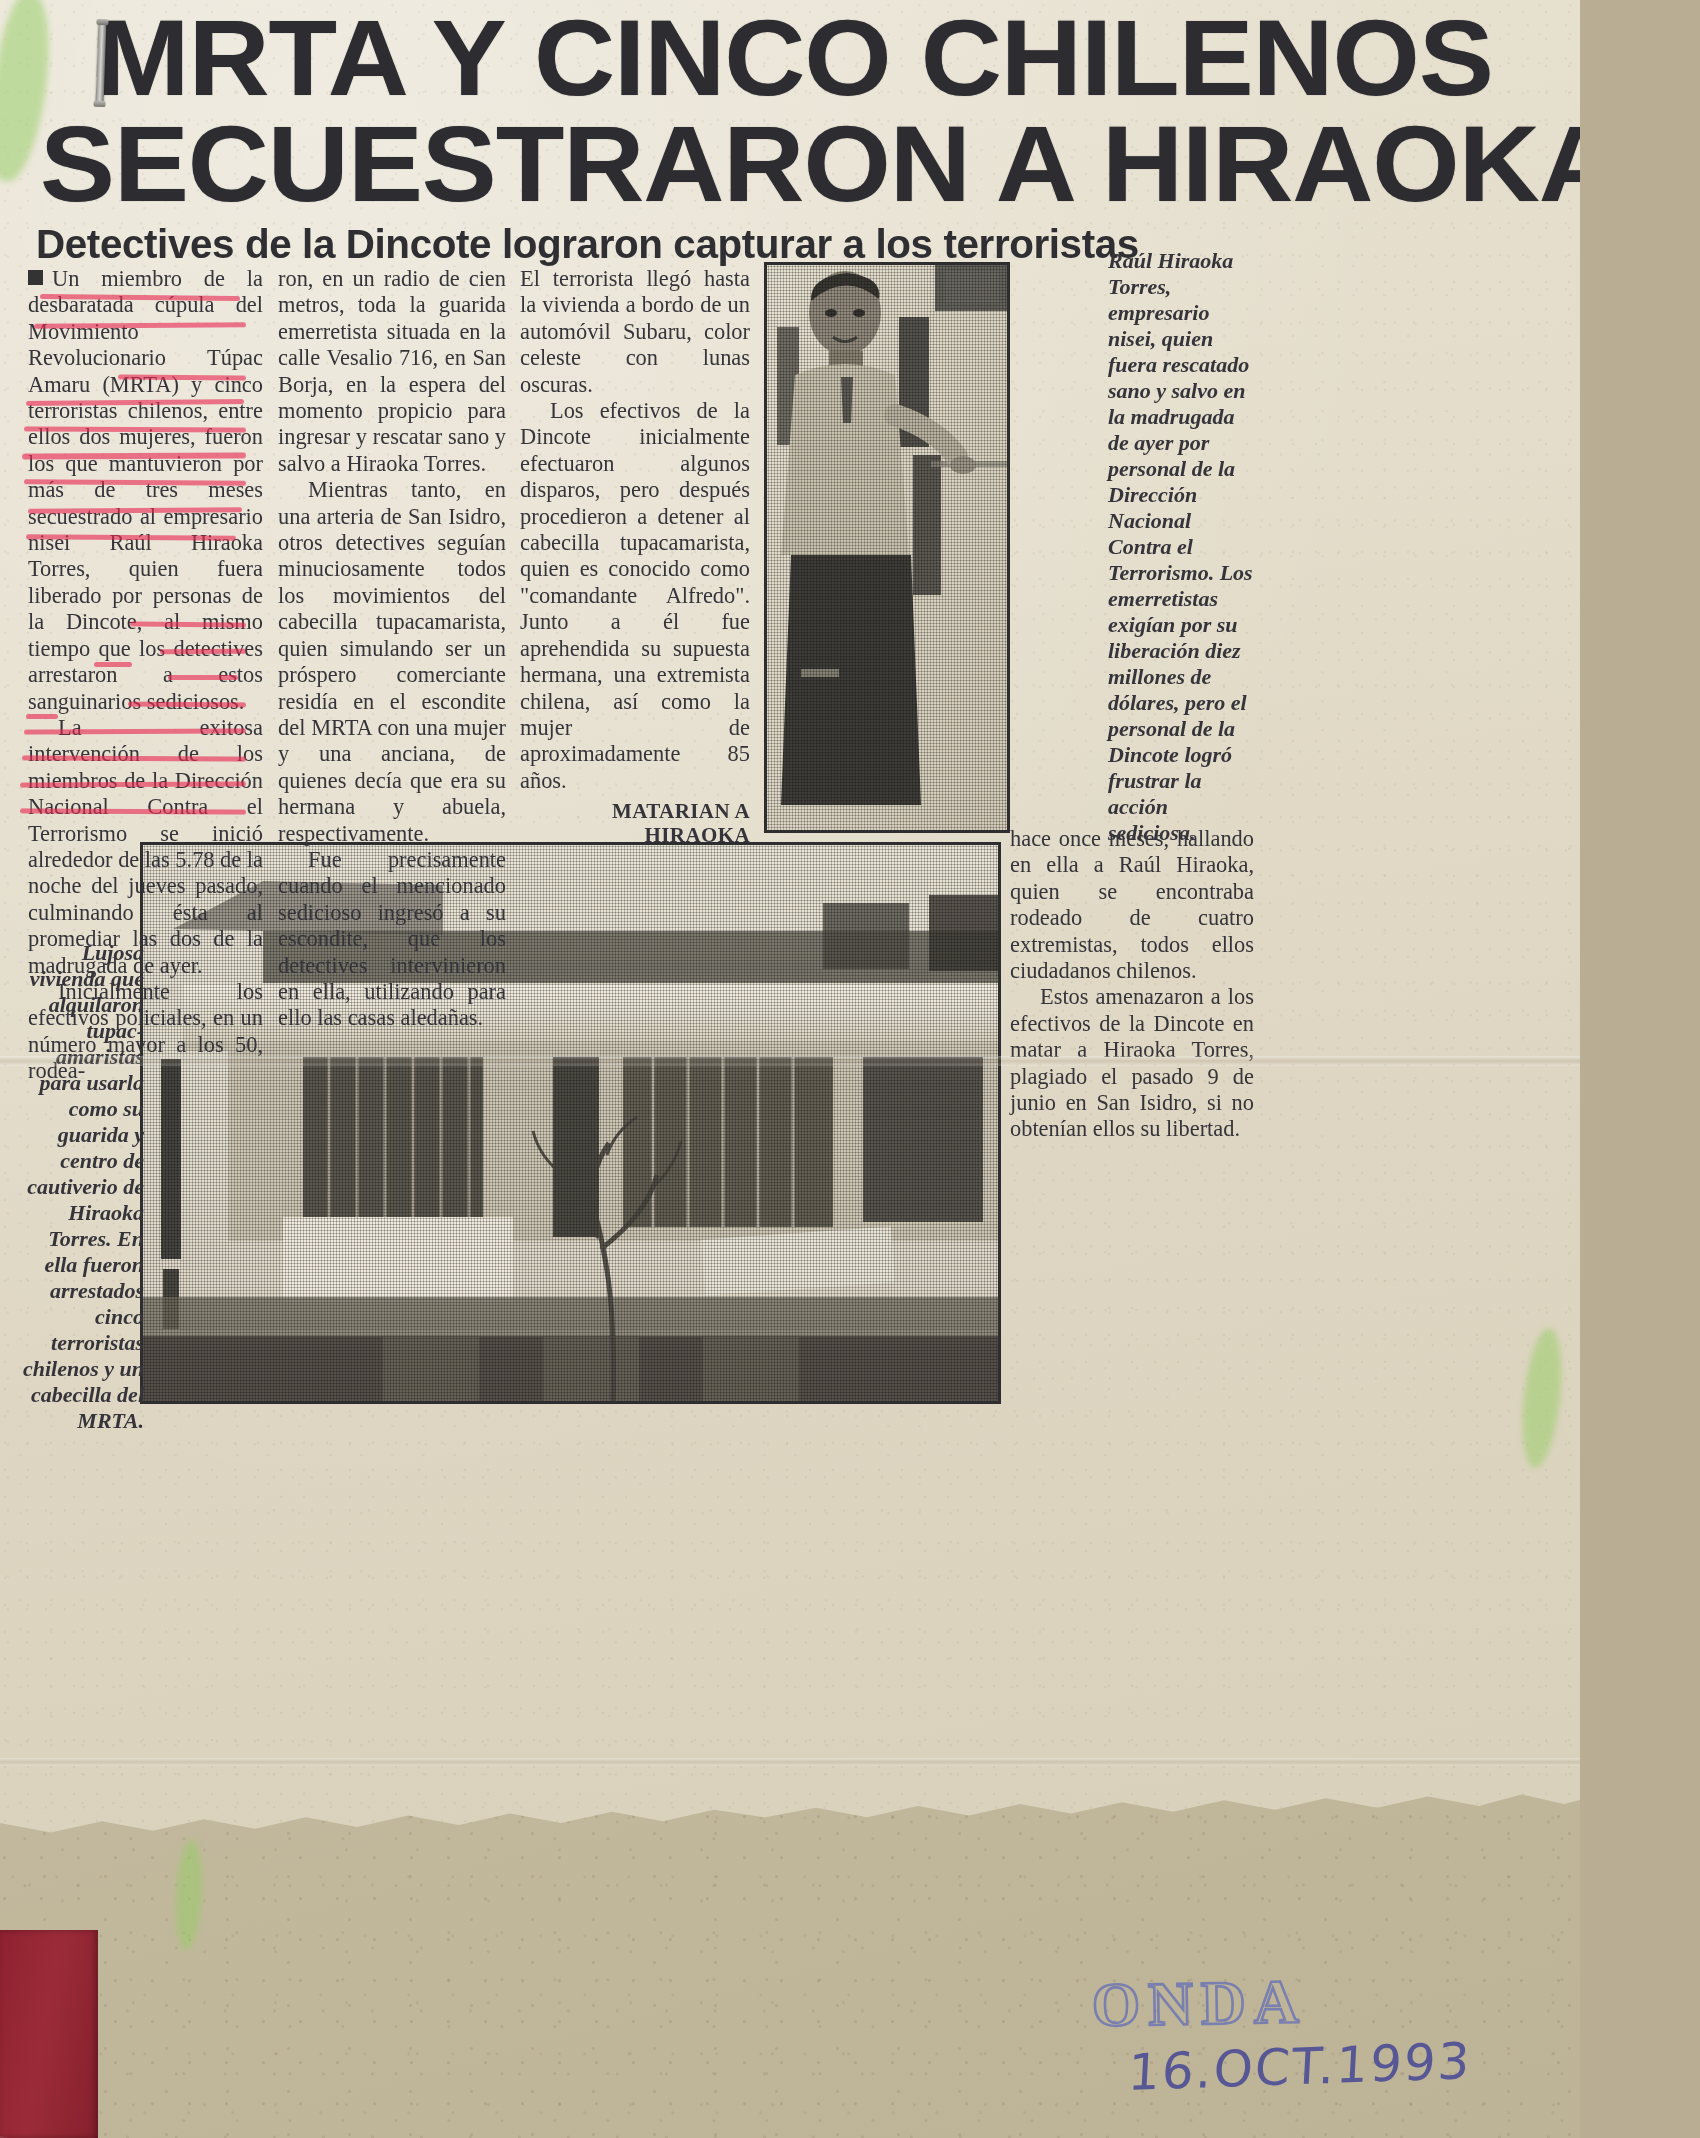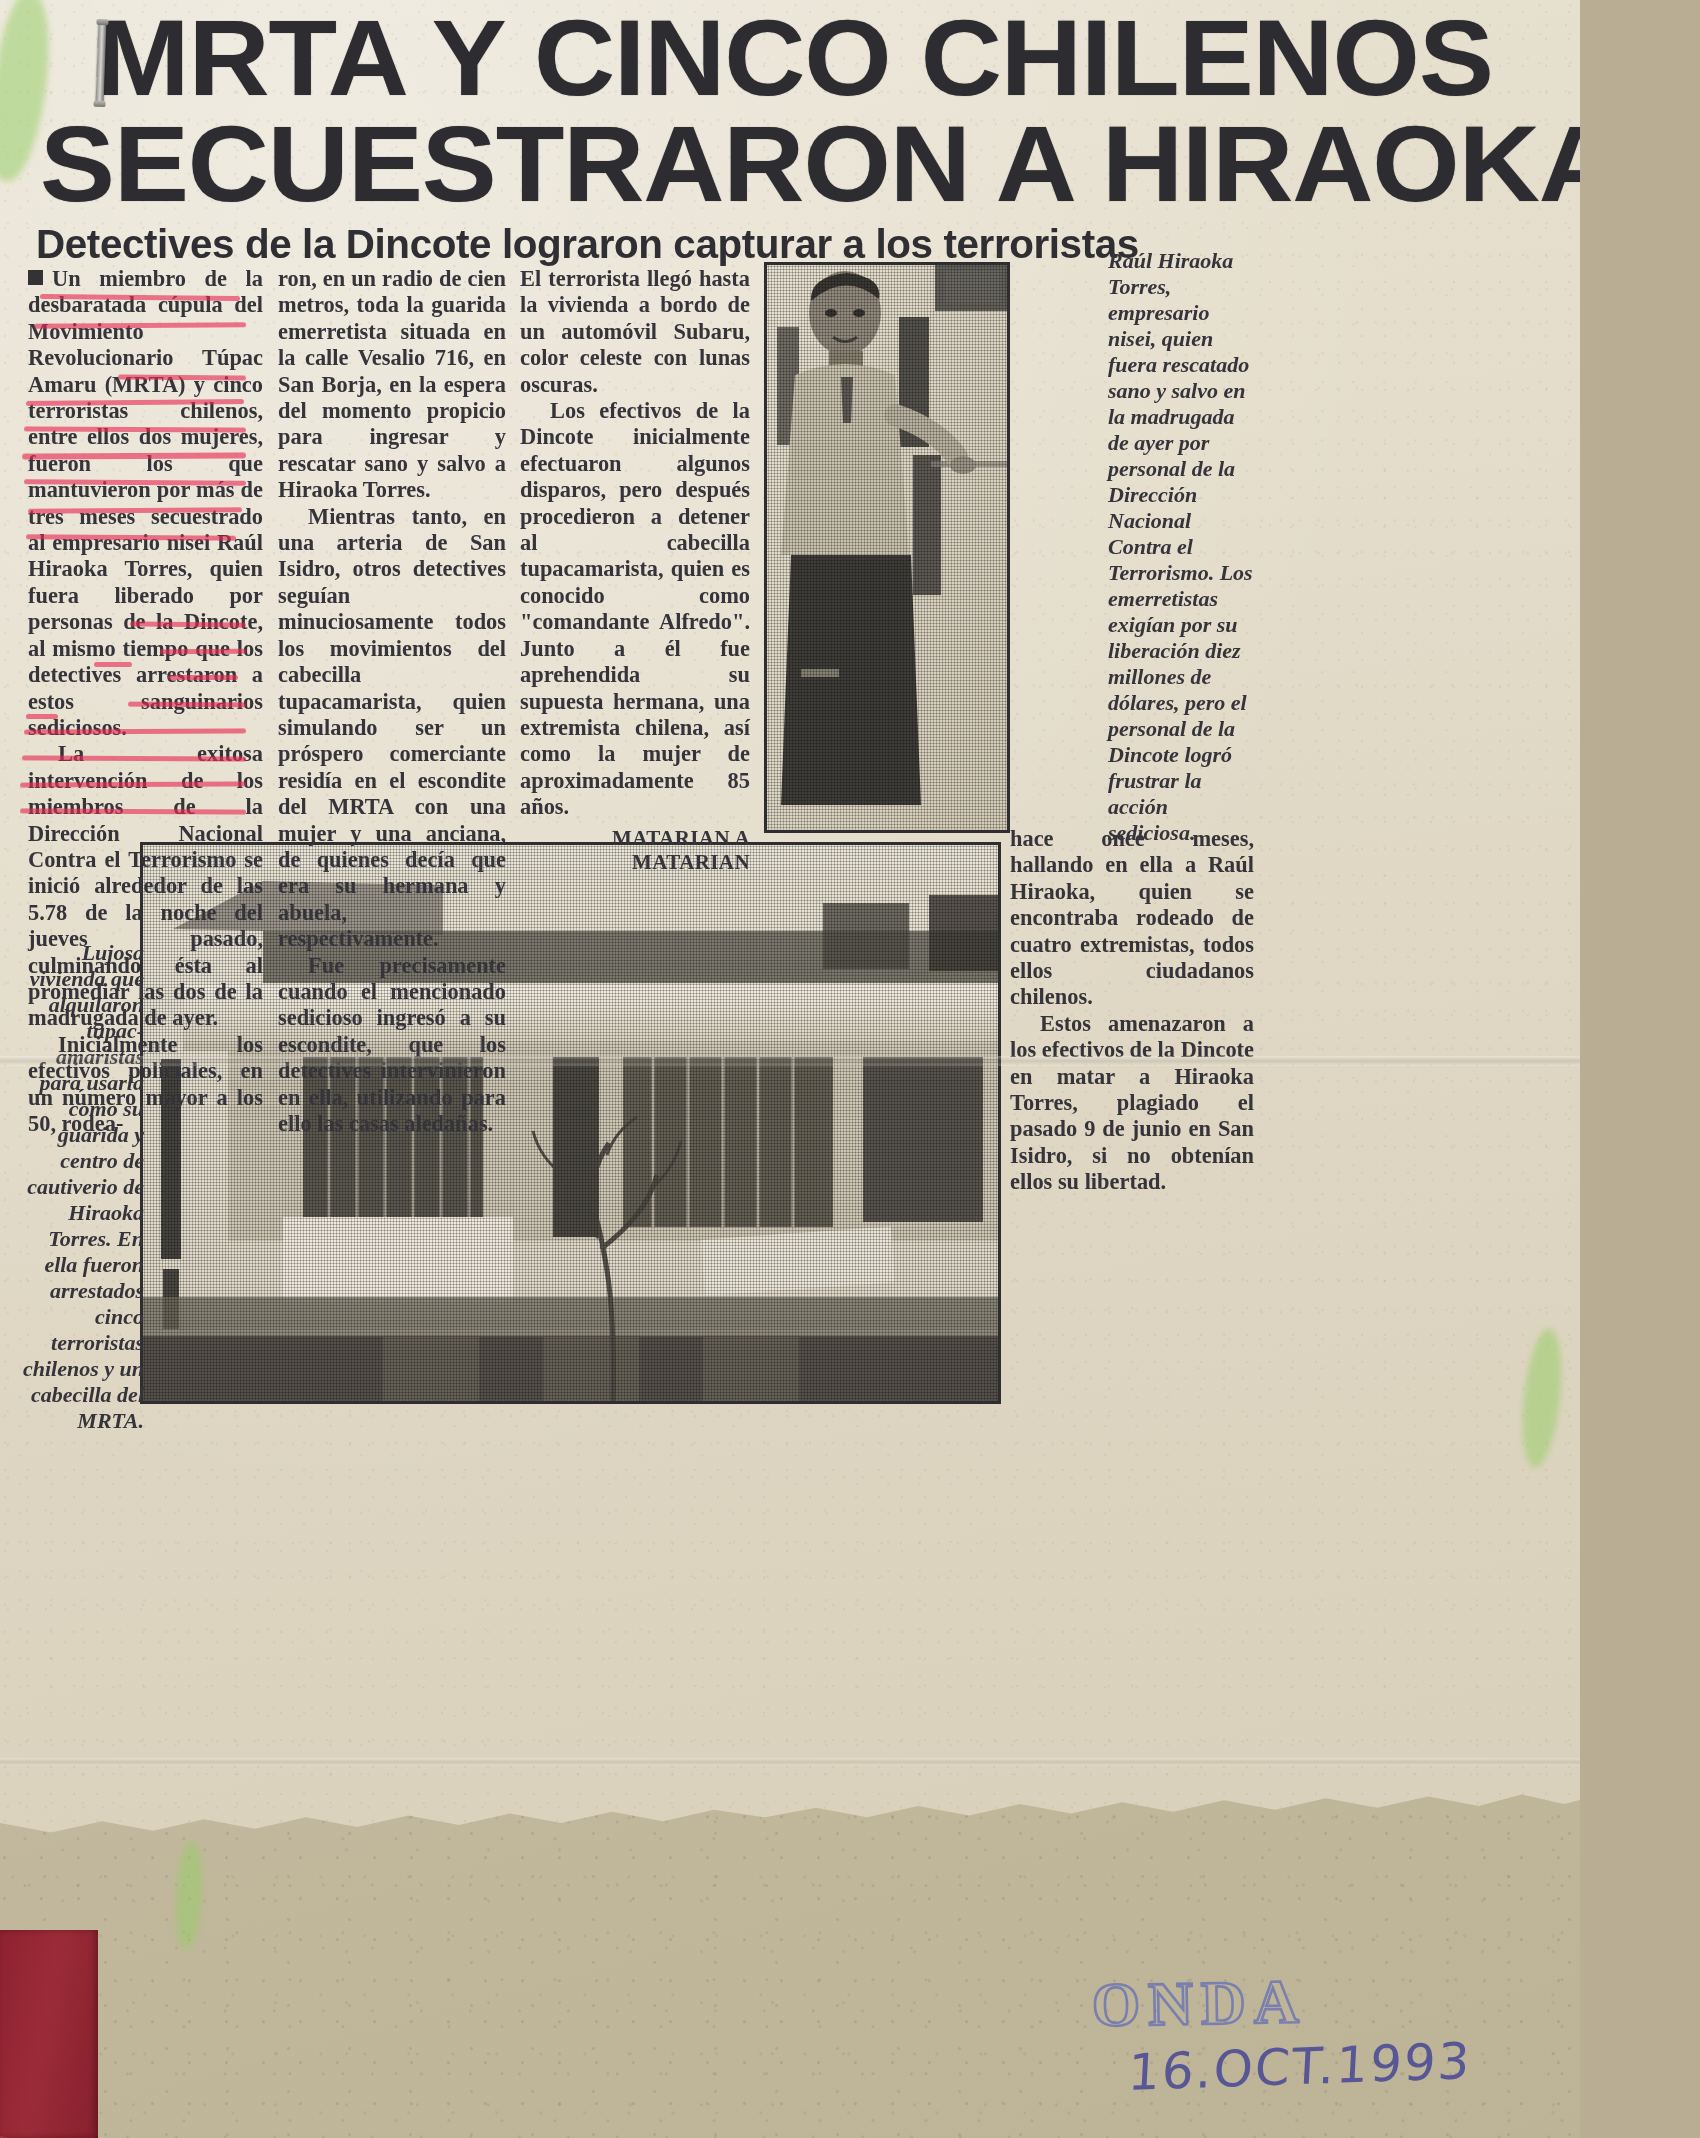--- a/index.html
+++ b/index.html
@@ -110,21 +110,21 @@
   #hl2{left:40px;top:110px;font-size:108px;line-height:1.0;}
   #subhl{
     position:absolute;left:36px;top:222px;font-size:40px;
     font-family:"Liberation Sans",sans-serif;font-weight:700;color:#2f2f33;
     letter-spacing:-.4px;white-space:nowrap;transform:scaleX(1.01);transform-origin:left center;
   }
 
   
   .col{position:absolute;font-size:22.4px;line-height:26.4px;text-align:justify;
        color:#34343a;font-family:"Liberation Serif",serif;}
-  .col p{margin:0;text-indent:30px;font-weight:bold;}
+  .col p{margin:0;text-indent:30px;}
   .col p.noind{text-indent:0;}
   .lead-sq{display:inline-block;width:15px;height:15px;background:#333;
            margin-right:9px;vertical-align:1px;}
   #c1{left:28px;top:266px;width:235px;}
   #c2{left:278px;top:266px;width:228px;}
   #c3{left:520px;top:266px;width:230px;}
   #c4{left:1010px;top:826px;width:244px;}
 
   .subhead{font-family:"Liberation Serif",serif;font-weight:700;text-align:right;
            font-size:21px;line-height:24px;margin:5px 0 2px;letter-spacing:.4px;}
@@ -295,21 +295,21 @@
     <div class="col" id="c2">
       <p class="noind">ron, en un radio de cien metros, toda la guarida emerretista situada en la calle Vesalio 716, en San Borja, en la espera del momento propicio para ingresar y rescatar sano y salvo a Hiraoka Torres.</p>
       <p>Mientras tanto, en una arteria de San Isidro, otros detectives seguían minuciosamente todos los movimientos del cabecilla tupacamarista, quien simulando ser un próspero comerciante residía en el escondite del MRTA con una mujer y una anciana, de quienes decía que era su hermana y abuela, respectivamente.</p>
       <p>Fue precisamente cuando el mencionado sedicioso ingresó a su escondite, que los detectives intervinieron en ella, utilizando para ello las casas aledañas.</p>
     </div>
 
     <div class="col" id="c3">
       <p class="noind">El terrorista llegó hasta la vivienda a bordo de un automóvil Subaru, color celeste con lunas oscuras.</p>
       <p>Los efectivos de la Dincote inicialmente efectuaron algunos disparos, pero después procedieron a detener al cabecilla tupacamarista, quien es conocido como "comandante Alfredo". Junto a él fue aprehendida su supuesta hermana, una extremista chilena, así como la mujer de aproximadamente 85 años.</p>
       <div class="subhead">MATARIAN A</div>
-      <div class="subhead" style="margin-top:-2px">MATARIAN</div>
+      <div class="subhead" style="margin-top:-2px">HIRAOKA</div>
     </div>
 
     <div class="col" id="c4">
       <p class="noind">hace once meses, hallando en ella a Raúl Hiraoka, quien se encontraba rodeado de cuatro extremistas, todos ellos ciudadanos chilenos.</p>
       <p>Estos amenazaron a los efectivos de la Dincote en matar a Hiraoka Torres, plagiado el pasado 9 de junio en San Isidro, si no obtenían ellos su libertad.</p>
     </div>
 
     <div class="cap" id="cap-right">Raúl Hiraoka Torres, empresario nisei, quien fuera rescatado sano y salvo en la madrugada de ayer por personal de la Dirección Nacional Contra el Terrorismo. Los emerretistas exigían por su liberación diez millones de dólares, pero el personal de la Dincote logró frustrar la acción sediciosa.</div>
     <div class="cap" id="cap-left">Lujosa vivienda que alquilaron tupac-amaristas para usarla como su guarida y centro de cautiverio de Hiraoka Torres. En ella fueron arrestados cinco terroristas chilenos y un cabecilla del MRTA.</div>
 

